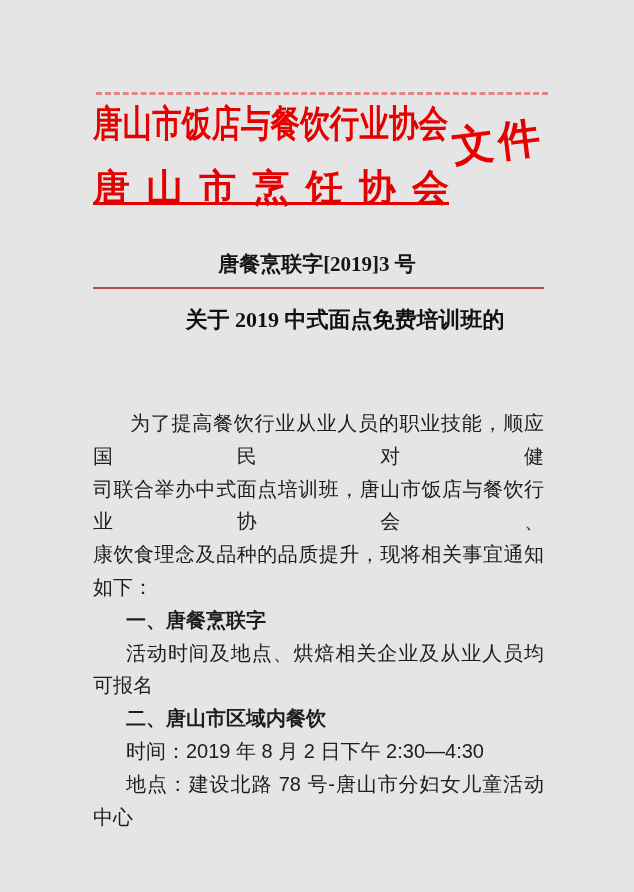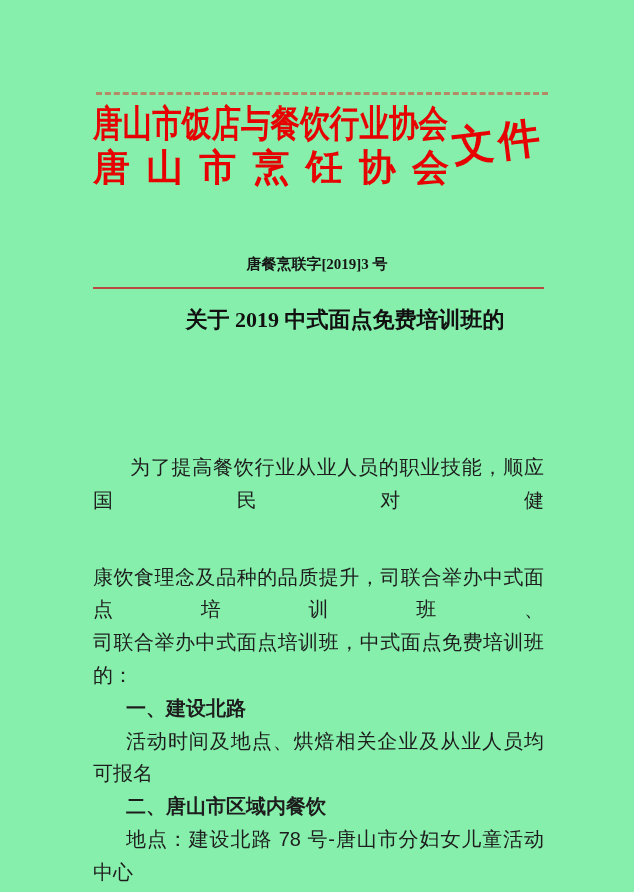--- a/index.html
+++ b/index.html
@@ -4,21 +4,21 @@
 <style>
   html, body {
     margin: 0;
     padding: 0;
     background: #ffffff;
   }
   .page {
     position: relative;
     width: 634px;
     height: 892px;
-    background: #86efac;
+    background: #e5e5e5;
     margin: 0 auto;
     overflow: hidden;
     font-family: "Liberation Sans", sans-serif;
     color: #1d1d1d;
   }
 
   
   .artifact-dashes {
     position: absolute;
     top: 92px;
@@ -46,23 +46,24 @@
     width: 444px;
     text-align: justify;
     text-align-last: justify;
     transform: scaleX(0.8);
     transform-origin: 0 0;
   }
   .assoc-line2 {
     font-size: 37px;
     line-height: 44px;
     width: 356px;
-    margin-top: 0;
+    margin-top: 20px;
     text-align: justify;
     text-align-last: justify;
+    text-decoration: underline;
   }
   .doc-mark {
     position: absolute;
     top: 118px;
     left: 452px;
     color: #e60000;
     font-weight: bold;
     font-size: 42px;
     line-height: 48px;
     font-family: "Liberation Serif", serif;
@@ -72,21 +73,21 @@
   }
 
   .doc-number {
     position: absolute;
     top: 253px;
     left: 0;
     width: 634px;
     text-align: center;
     font-family: "Liberation Serif", serif;
     font-weight: bold;
-    font-size: 15px;
+    font-size: 21px;
     line-height: 22px;
     color: #161616;
   }
 
   .red-line {
     position: absolute;
     top: 287px;
     left: 93px;
     width: 451px;
     height: 2px;
@@ -116,21 +117,20 @@
     left: 93px;
     width: 451px;
     font-size: 20px;
     line-height: 32.8px;
   }
   .line {
     text-align: justify;
   }
   .line.fill {
     text-align-last: justify;
-    margin-top: 44px;
   }
   .line.indent-para { text-indent: 37px; }
   .line.indent-sec  { text-indent: 33px; }
   .line.bold        { font-weight: bold; }
 </style>
 </head>
 <body>
 
 <div class="page">
 
@@ -146,22 +146,23 @@
   <div class="doc-number">唐餐烹联字[2019]3 号</div>
 
   <div class="red-line"></div>
 
   <div class="title">
     <div class="title-line">关于 2019 中式面点免费培训班的</div>
   </div>
 
   <div class="body-text">
     <div class="line indent-para fill">为了提高餐饮行业从业人员的职业技能，顺应国民对健</div>
-    <div class="line fill">康饮食理念及品种的品质提升，司联合举办中式面点培训班、</div>
-    <div class="line">司联合举办中式面点培训班，中式面点免费培训班的：</div>
-    <div class="line indent-sec bold">一、建设北路</div>
+    <div class="line fill">司联合举办中式面点培训班，唐山市饭店与餐饮行业协会、</div>
+    <div class="line">康饮食理念及品种的品质提升，现将相关事宜通知如下：</div>
+    <div class="line indent-sec bold">一、唐餐烹联字</div>
     <div class="line indent-sec">活动时间及地点、烘焙相关企业及从业人员均可报名</div>
     <div class="line indent-sec bold">二、唐山市区域内餐饮</div>
+    <div class="line indent-sec">时间：2019 年 8 月 2 日下午 2:30—4:30</div>
     <div class="line indent-sec">地点：建设北路 78 号-唐山市分妇女儿童活动中心</div>
 
   </div>
 
 </div>
 
 </body></html>

